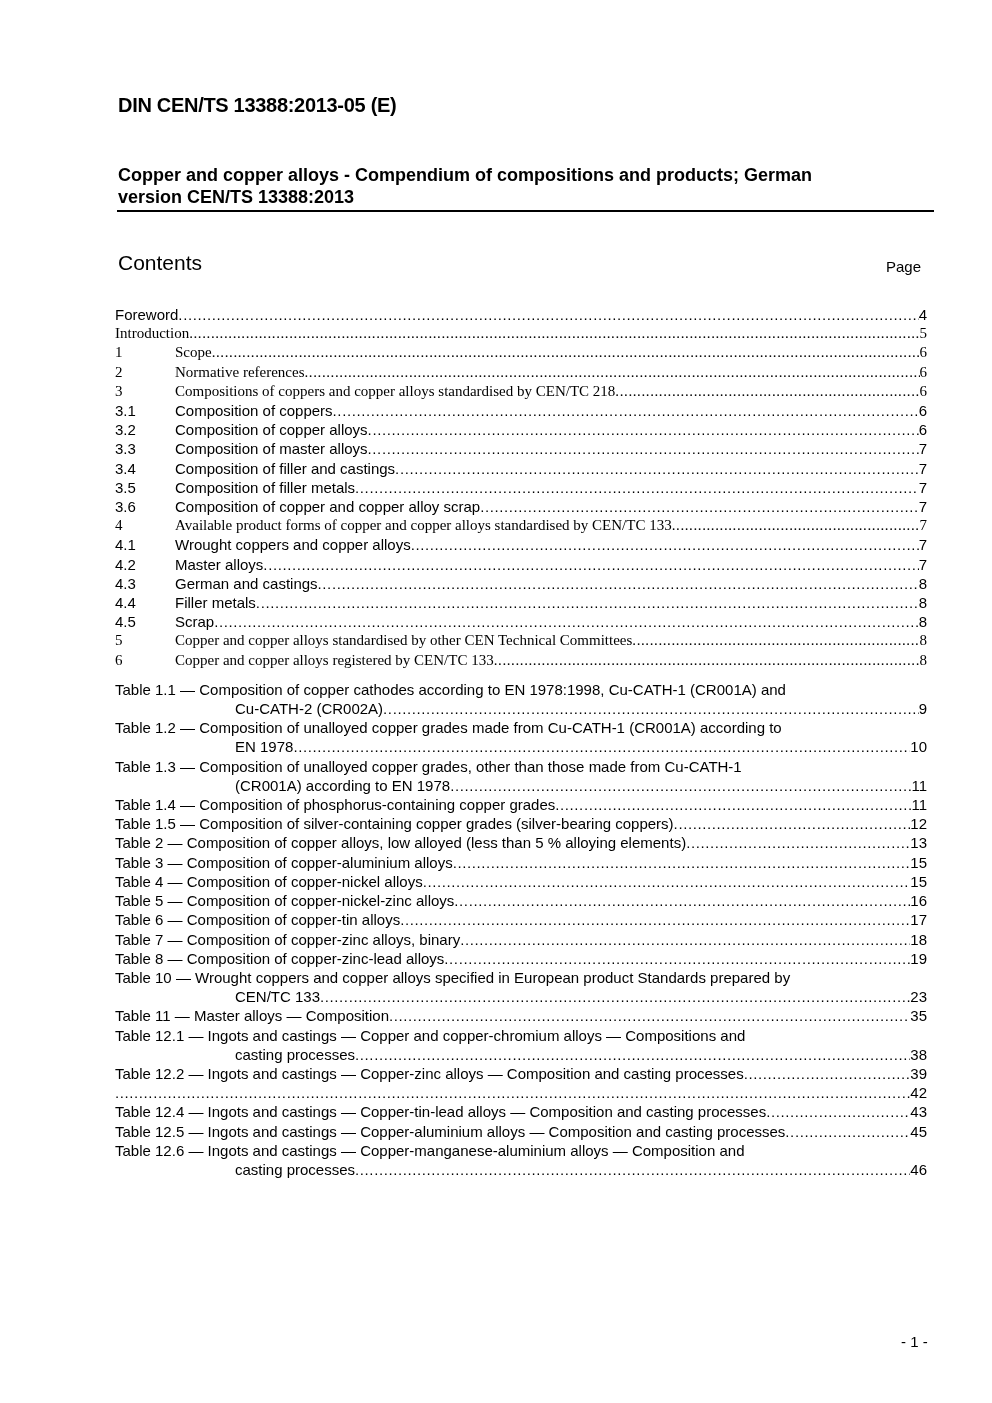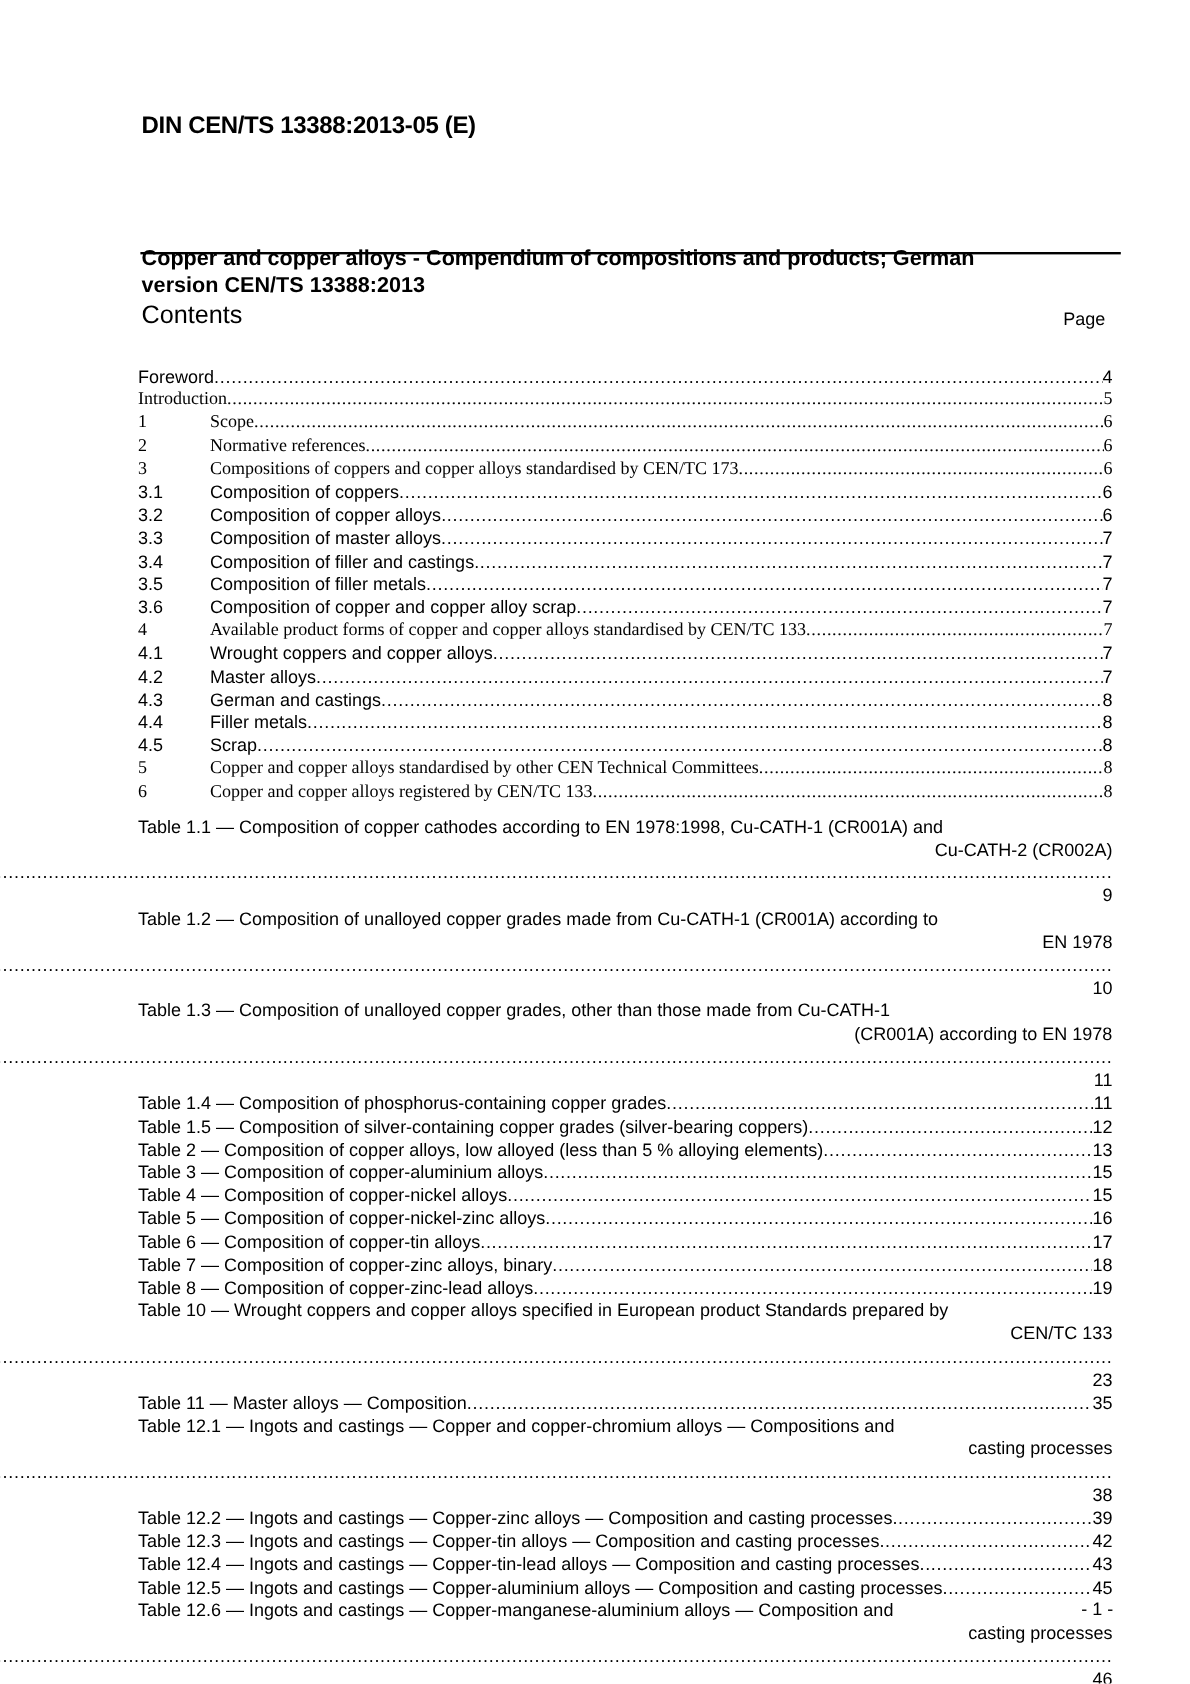--- a/index.html
+++ b/index.html
@@ -1,33 +1,33 @@
 <!DOCTYPE html>
 <html><head>
   <meta charset="utf-8">
   <style>
     html, body { margin: 0; padding: 0; background: #ffffff; }
     body { width: 992px; height: 1403px; position: relative; overflow: hidden;
            font-family: "Liberation Sans", sans-serif; color: #000; }
     .doc-id { position: absolute; left: 118px; top: 94px; font-size: 20px; font-weight: bold; letter-spacing: -0.3px; }
-    .subtitle { position: absolute; left: 118px; top: 164px; width: 800px; font-size: 18px; font-weight: bold; line-height: 22px; margin-top: 40px; }
+    .subtitle { position: absolute; left: 118px; top: 164px; width: 800px; font-size: 18px; font-weight: bold; line-height: 22px; }
     .rule { position: absolute; left: 117px; top: 210px; width: 817px; height: 2px; background: #000; }
     .contents-heading { position: absolute; left: 118px; top: 251px; font-size: 21px; font-weight: normal; }
     .page-heading { position: absolute; left: 886px; top: 258px; font-size: 15px; }
     .toc { position: absolute; left: 115px; top: 305px; width: 812px; font-size: 15px; }
     .entry { display: flex; align-items: baseline; line-height: 19.2px; white-space: nowrap; }
     .entry.gap { margin-top: 0; font-family: Liberation Serif, serif; }
     .num { width: 60px; flex: 0 0 60px; }
     .title { flex: 0 0 auto; }
     .dots { flex: 1 1 auto; overflow: hidden; letter-spacing: 0.6px; }
     .dots::before { content: "......................................................................................................................................................................................................................"; }
     .pg { flex: 0 0 auto; text-align: right; }
     .table-entry { line-height: 19.2px; }
     .table-entry .first { white-space: nowrap; }
-    .table-entry .cont { display: flex; align-items: flex-end; padding-left: 120px; white-space: nowrap; flex-direction: column; }
+    .table-entry .cont { display: flex; align-items: center; padding-left: 120px; white-space: nowrap; }
     .table-entry.single { display: flex; align-items: baseline; white-space: nowrap; }
     .footer-page { position: absolute; left: 901px; top: 1333px; font-size: 15px; }
   </style>
 </head>
 <body>
 
 <div class="doc-id">DIN CEN/TS 13388:2013-05 (E)</div>
 <div class="subtitle">
   <div>Copper and copper alloys - Compendium of compositions and products; German</div>
   <div>version CEN/TS 13388:2013</div>
@@ -55,21 +55,21 @@
       <span class="pg">6</span>
     </div>
     <div class="entry gap">
       <span class="num">2</span>
       <span class="title">Normative references</span>
       <span class="dots"></span>
       <span class="pg">6</span>
     </div>
     <div class="entry gap">
       <span class="num">3</span>
-      <span class="title">Compositions of coppers and copper alloys standardised by CEN/TC 173</span>
+      <span class="title">Compositions of coppers and copper alloys standardised by CEN/TC 218</span>
       <span class="dots"></span>
       <span class="pg">6</span>
     </div>
     <div class="entry">
       <span class="num">3.1</span>
       <span class="title">Composition of coppers</span>
       <span class="dots"></span>
       <span class="pg">6</span>
     </div>
     <div class="entry">
@@ -239,21 +239,20 @@
         <span class="dots"></span>
         <span class="pg">38</span>
       </div>
     </div>
     <div class="table-entry single">
       <span class="title">Table 12.2 — Ingots and castings — Copper-zinc alloys — Composition and casting processes</span>
       <span class="dots"></span>
       <span class="pg">39</span>
     </div>
     <div class="table-entry single">
-      <span class="title">Table 12.3 — Ingots and castings — Copper-tin alloys — Composition and casting processes</span>
       <span class="dots"></span>
       <span class="pg">42</span>
     </div>
     <div class="table-entry single">
       <span class="title">Table 12.4 — Ingots and castings — Copper-tin-lead alloys — Composition and casting processes</span>
       <span class="dots"></span>
       <span class="pg">43</span>
     </div>
     <div class="table-entry single">
       <span class="title">Table 12.5 — Ingots and castings — Copper-aluminium alloys — Composition and casting processes</span>

